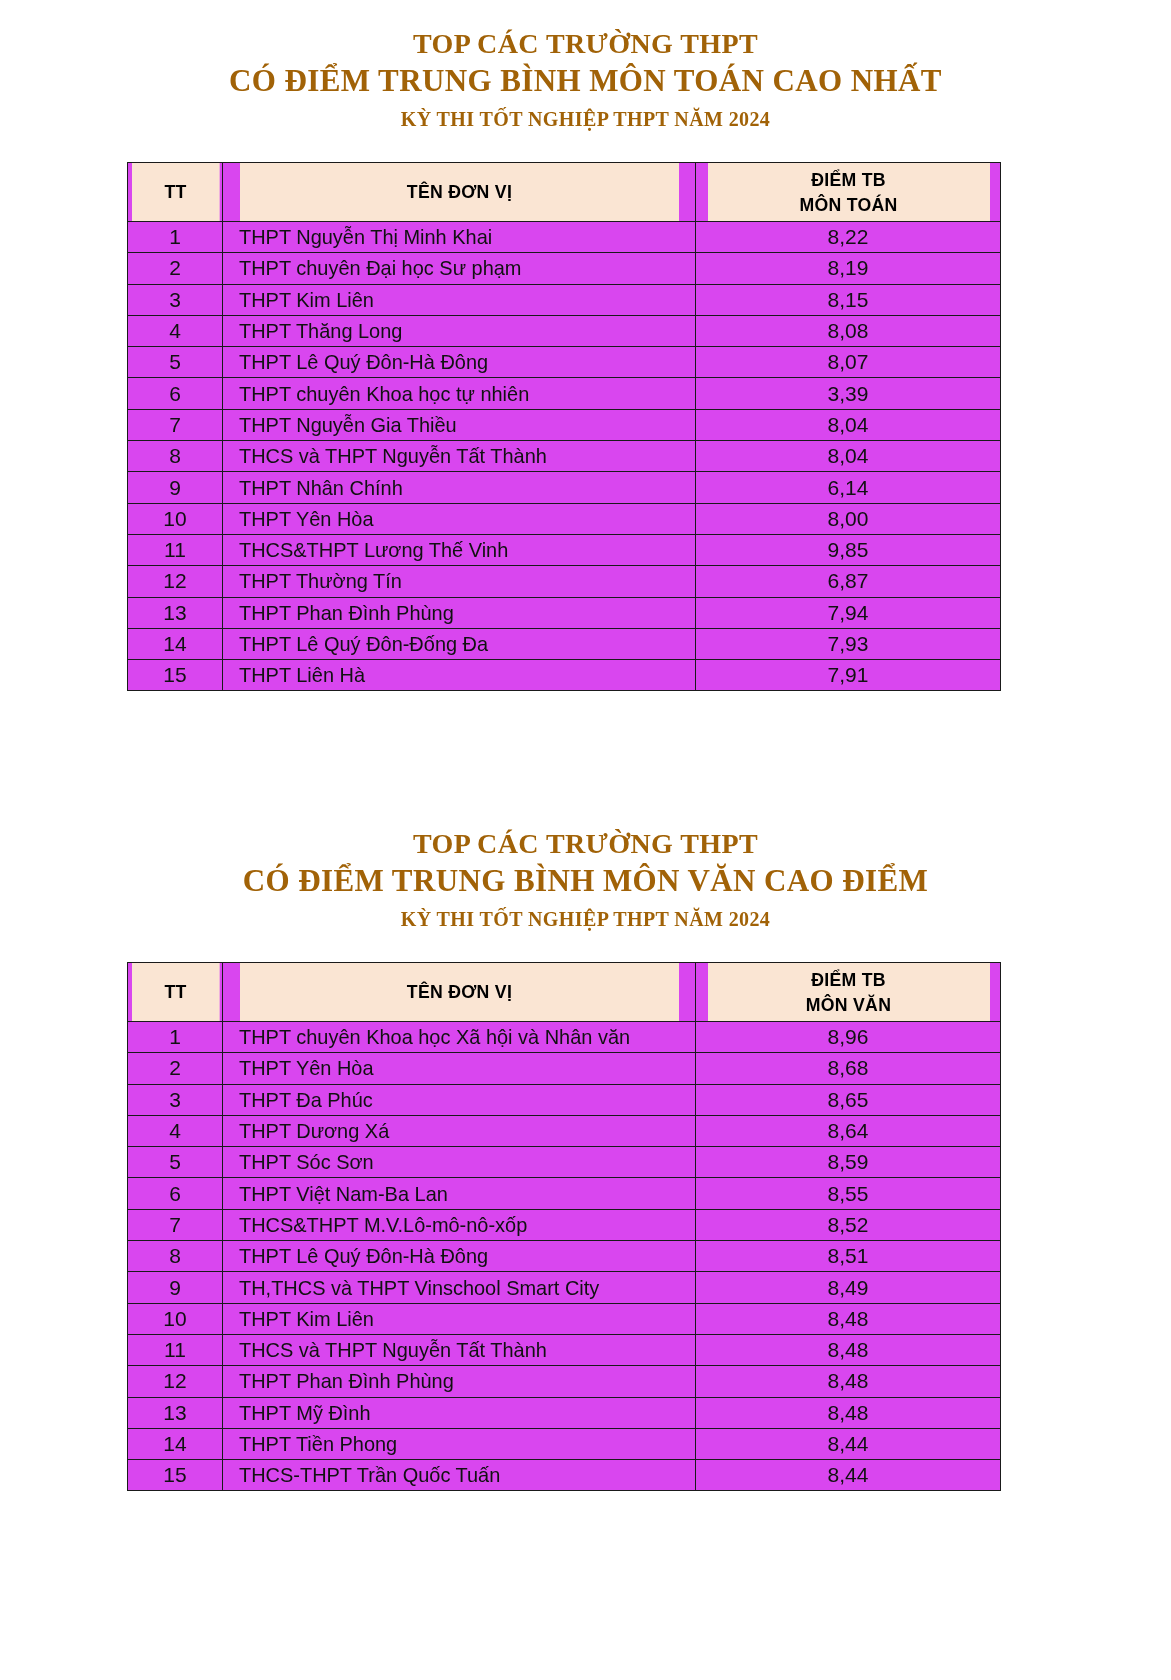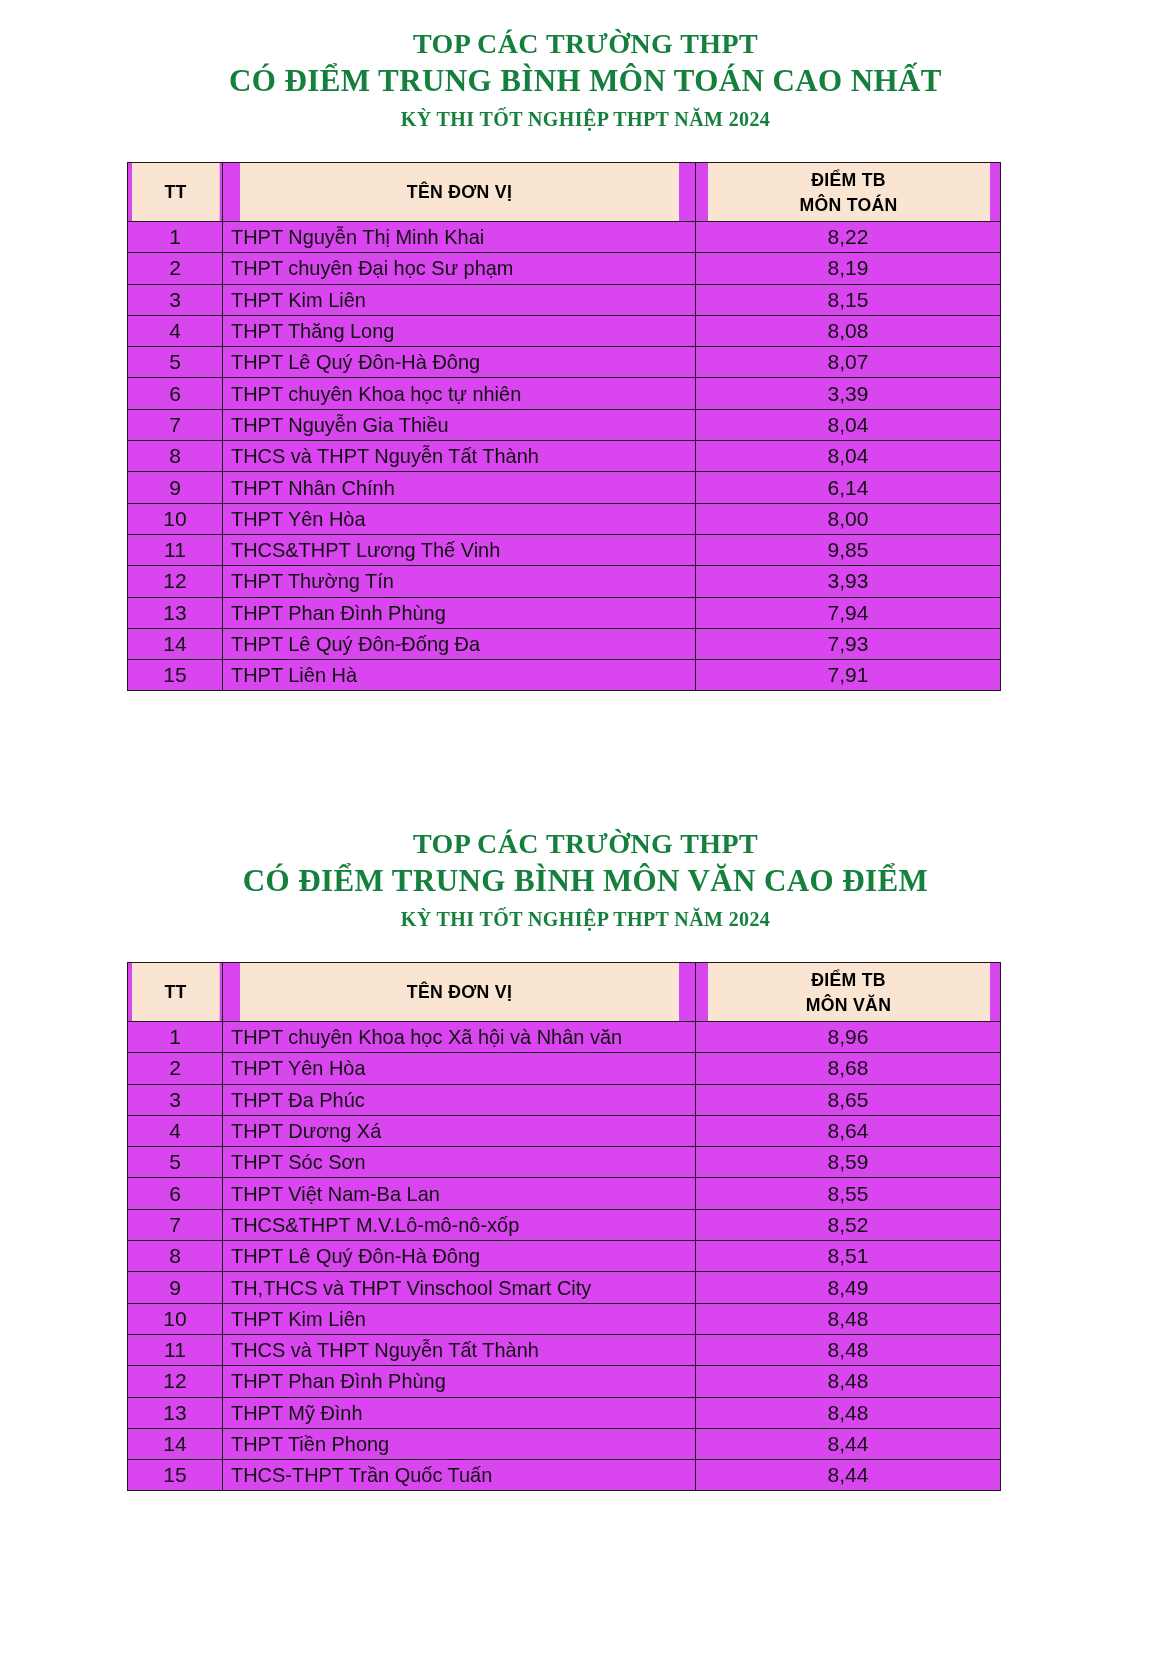--- a/index.html
+++ b/index.html
@@ -19,21 +19,21 @@
     width: 1171px;
     height: 1680px;
     background: #ffffff;
   }
 
   
   .title-block {
     text-align: center;
     font-family: "Liberation Serif", serif;
     font-weight: bold;
-    color: #15803d;
+    color: #a16207;
   }
   .title-line {
     display: block;
     letter-spacing: 0.4px;
     white-space: nowrap;
   }
   .title-line-1 { font-size: 28px; line-height: 36px; }
   .title-line-2 { font-size: 31px; line-height: 38px; }
   .title-line-3 { font-size: 20px; line-height: 38px; }
 
@@ -81,21 +81,21 @@
     font-weight: normal;
     color: #111111;
   }
   td.cell-tt {
     text-align: center;
     vertical-align: middle;
   }
   td.cell-name {
     text-align: left;
     vertical-align: middle;
-    padding-left: 8px;
+    padding-left: 16px;
   }
   td.cell-name span {
     display: inline-block;
     transform: scaleX(0.95);
     transform-origin: left center;
     white-space: nowrap;
   }
   td.cell-score {
     text-align: center;
     vertical-align: middle;
@@ -180,21 +180,21 @@
           <td class="cell-score">8,00</td>
         </tr>
         <tr>
           <td class="cell-tt">11</td>
           <td class="cell-name"><span>THCS&amp;THPT Lương Thế Vinh</span></td>
           <td class="cell-score">9,85</td>
         </tr>
         <tr>
           <td class="cell-tt">12</td>
           <td class="cell-name"><span>THPT Thường Tín</span></td>
-          <td class="cell-score">3,93</td>
+          <td class="cell-score">6,87</td>
         </tr>
         <tr>
           <td class="cell-tt">13</td>
           <td class="cell-name"><span>THPT Phan Đình Phùng</span></td>
           <td class="cell-score">7,94</td>
         </tr>
         <tr>
           <td class="cell-tt">14</td>
           <td class="cell-name"><span>THPT Lê Quý Đôn-Đống Đa</span></td>
           <td class="cell-score">7,93</td>

